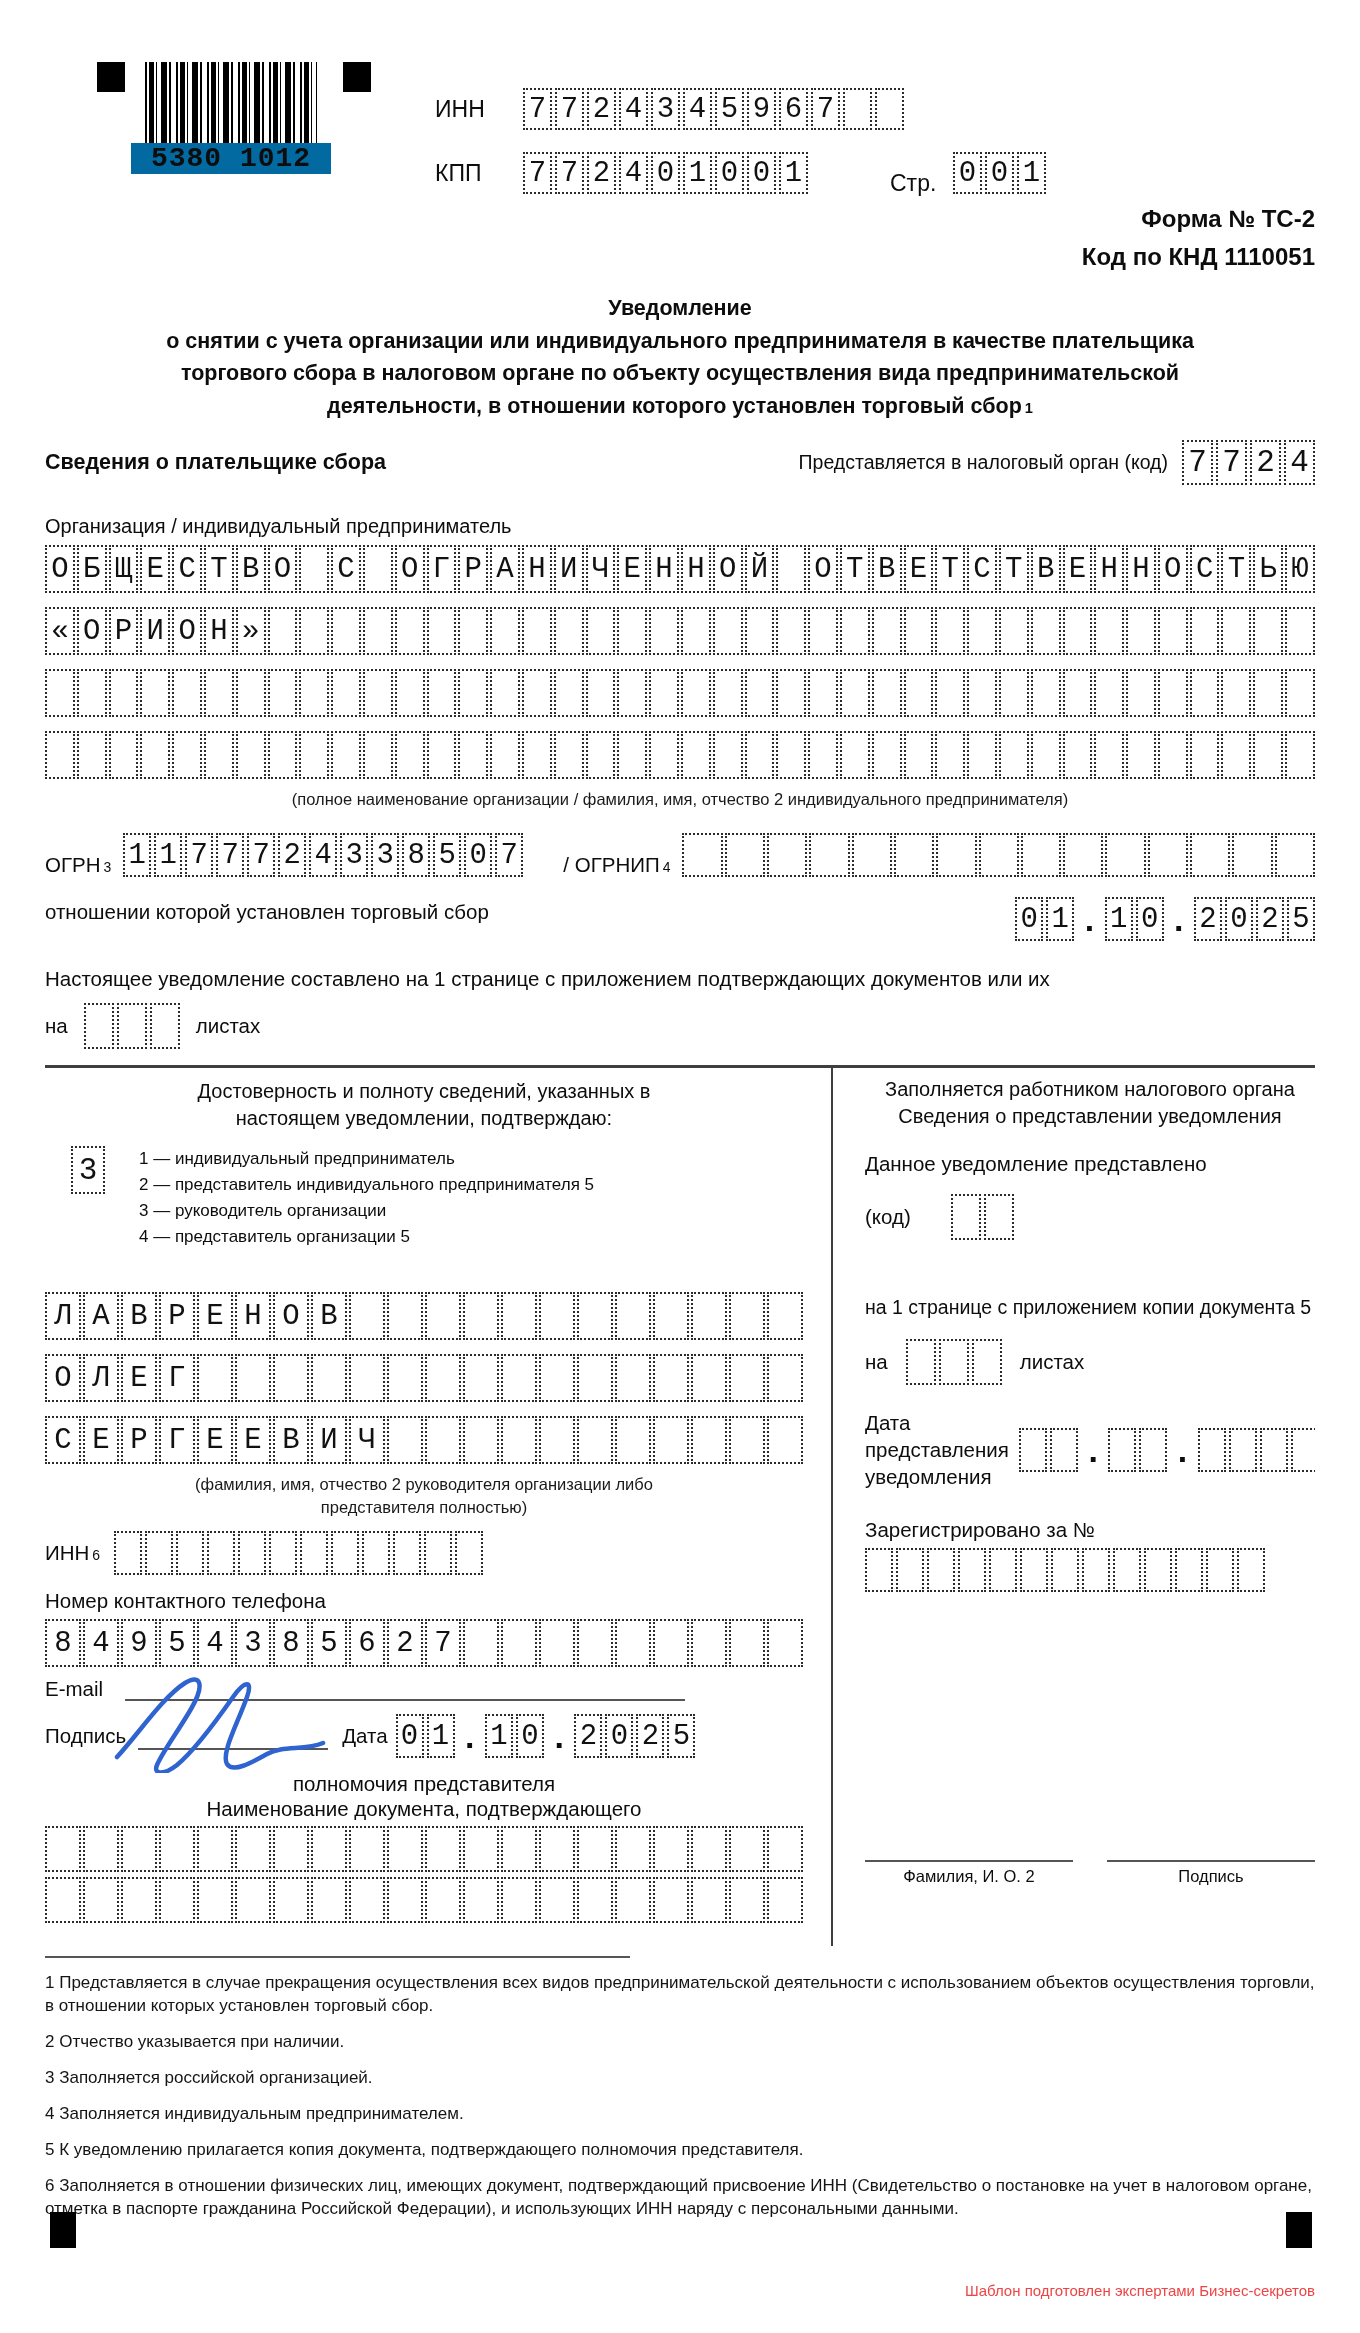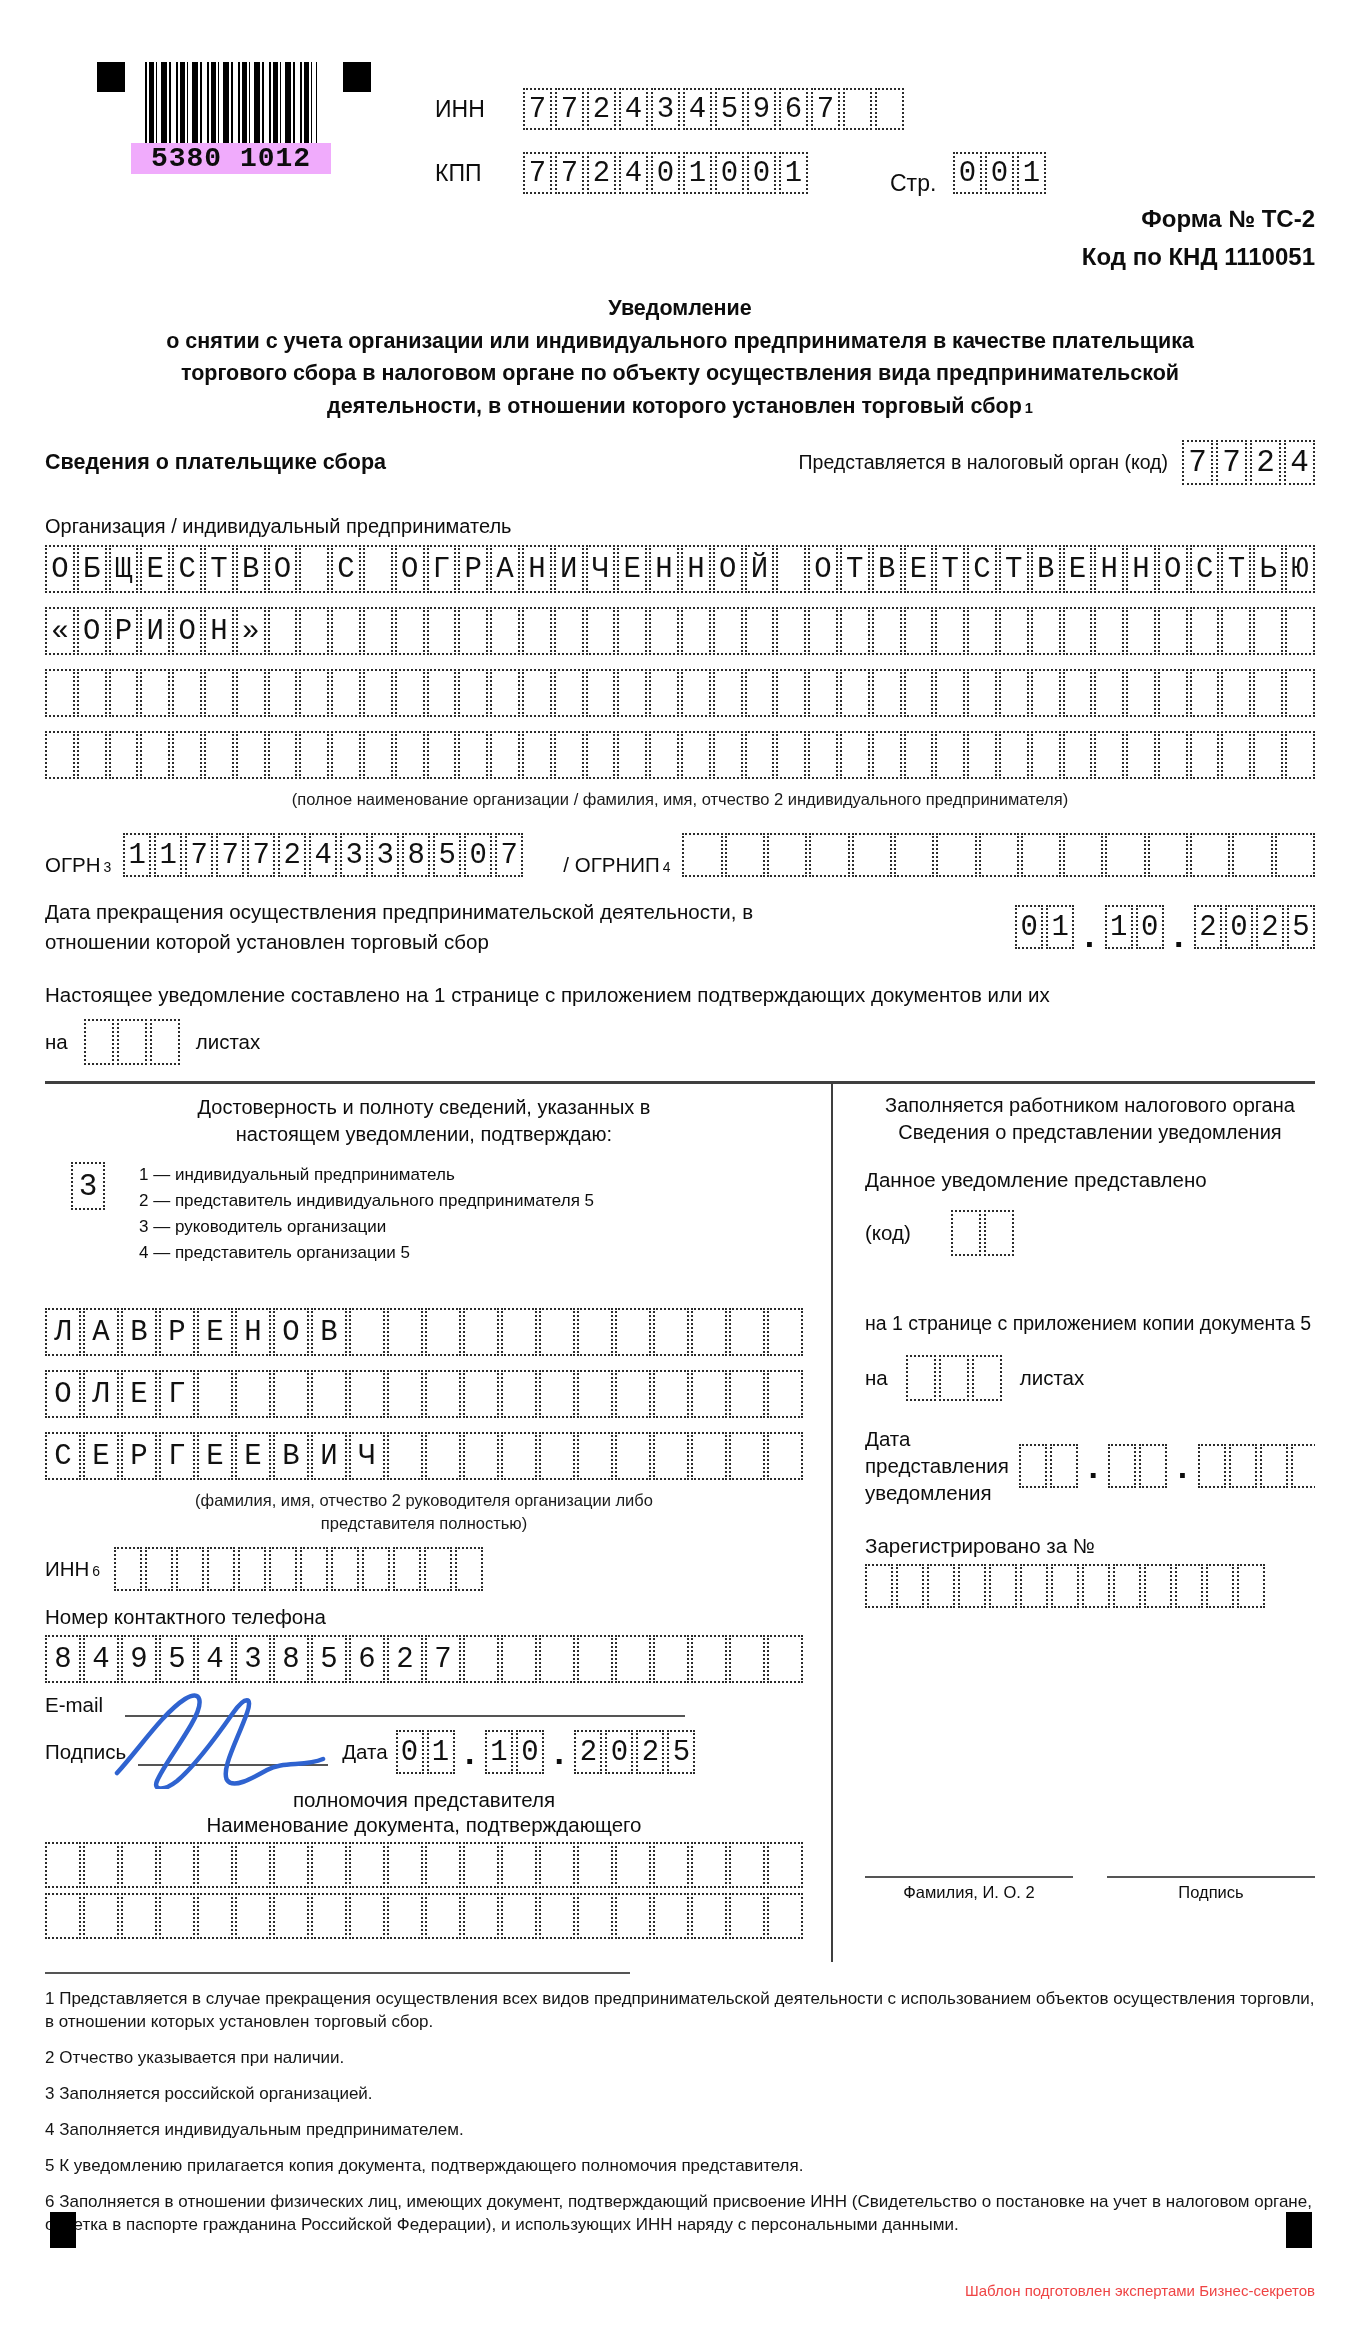--- a/index.html
+++ b/index.html
@@ -10,21 +10,21 @@
   
   .sq{position:absolute;background:#000;}
   .sq-tl{left:52px;top:62px;width:28px;height:30px;}
   .sq-tr{left:298px;top:62px;width:28px;height:30px;}
   .sq-bl{left:50px;top:2212px;width:26px;height:36px;}
   .sq-br{left:1286px;top:2212px;width:26px;height:36px;}
   .barcode{position:absolute;left:100px;top:62px;width:172px;height:92px;
     background:repeating-linear-gradient(90deg,#000 0 2px,#fff 2px 4px,#000 4px 9px,#fff 9px 11px,
       #000 11px 12px,#fff 12px 16px,#000 16px 22px,#fff 22px 24px,#000 24px 26px,#fff 26px 31px);}
   .barcode-digits{position:absolute;left:86px;top:143px;width:200px;text-align:center;
-    font-family:"Liberation Mono",monospace;font-size:28px;font-weight:bold;background:#f0abfc;letter-spacing:1px;}
+    font-family:"Liberation Mono",monospace;font-size:28px;font-weight:bold;background:#0369a1;letter-spacing:1px;}
 
   
   .header{position:relative;height:292px;}
   .hlabel{position:absolute;font-size:23px;}
   .inn-label{left:390px;top:96px;}
   .kpp-label{left:390px;top:160px;}
   .str-label{left:845px;top:170px;}
   .inn-cells{position:absolute;left:478px;top:88px;}
   .kpp-cells{position:absolute;left:478px;top:152px;}
   .str-cells{position:absolute;left:908px;top:152px;}
@@ -382,21 +382,20 @@
           <span class="cell"></span>
           <span class="cell"></span>
           <span class="cell"></span>
           <span class="cell"></span>
           <span class="cell"></span>
         </span>
     </div>
 
     <div class="term-row">
       <div class="term-text">
-        <div>Дата прекращения осуществления предпринимательской деятельности, в</div>
         <div>отношении которой установлен торговый сбор</div>
       </div>
       <div class="dategroup">
         <span class="cells cells-date">
             <span class="cell">0</span>
             <span class="cell">1</span>
           </span>
         <span class="dot">.</span>
         <span class="cells cells-date">
             <span class="cell">1</span>

